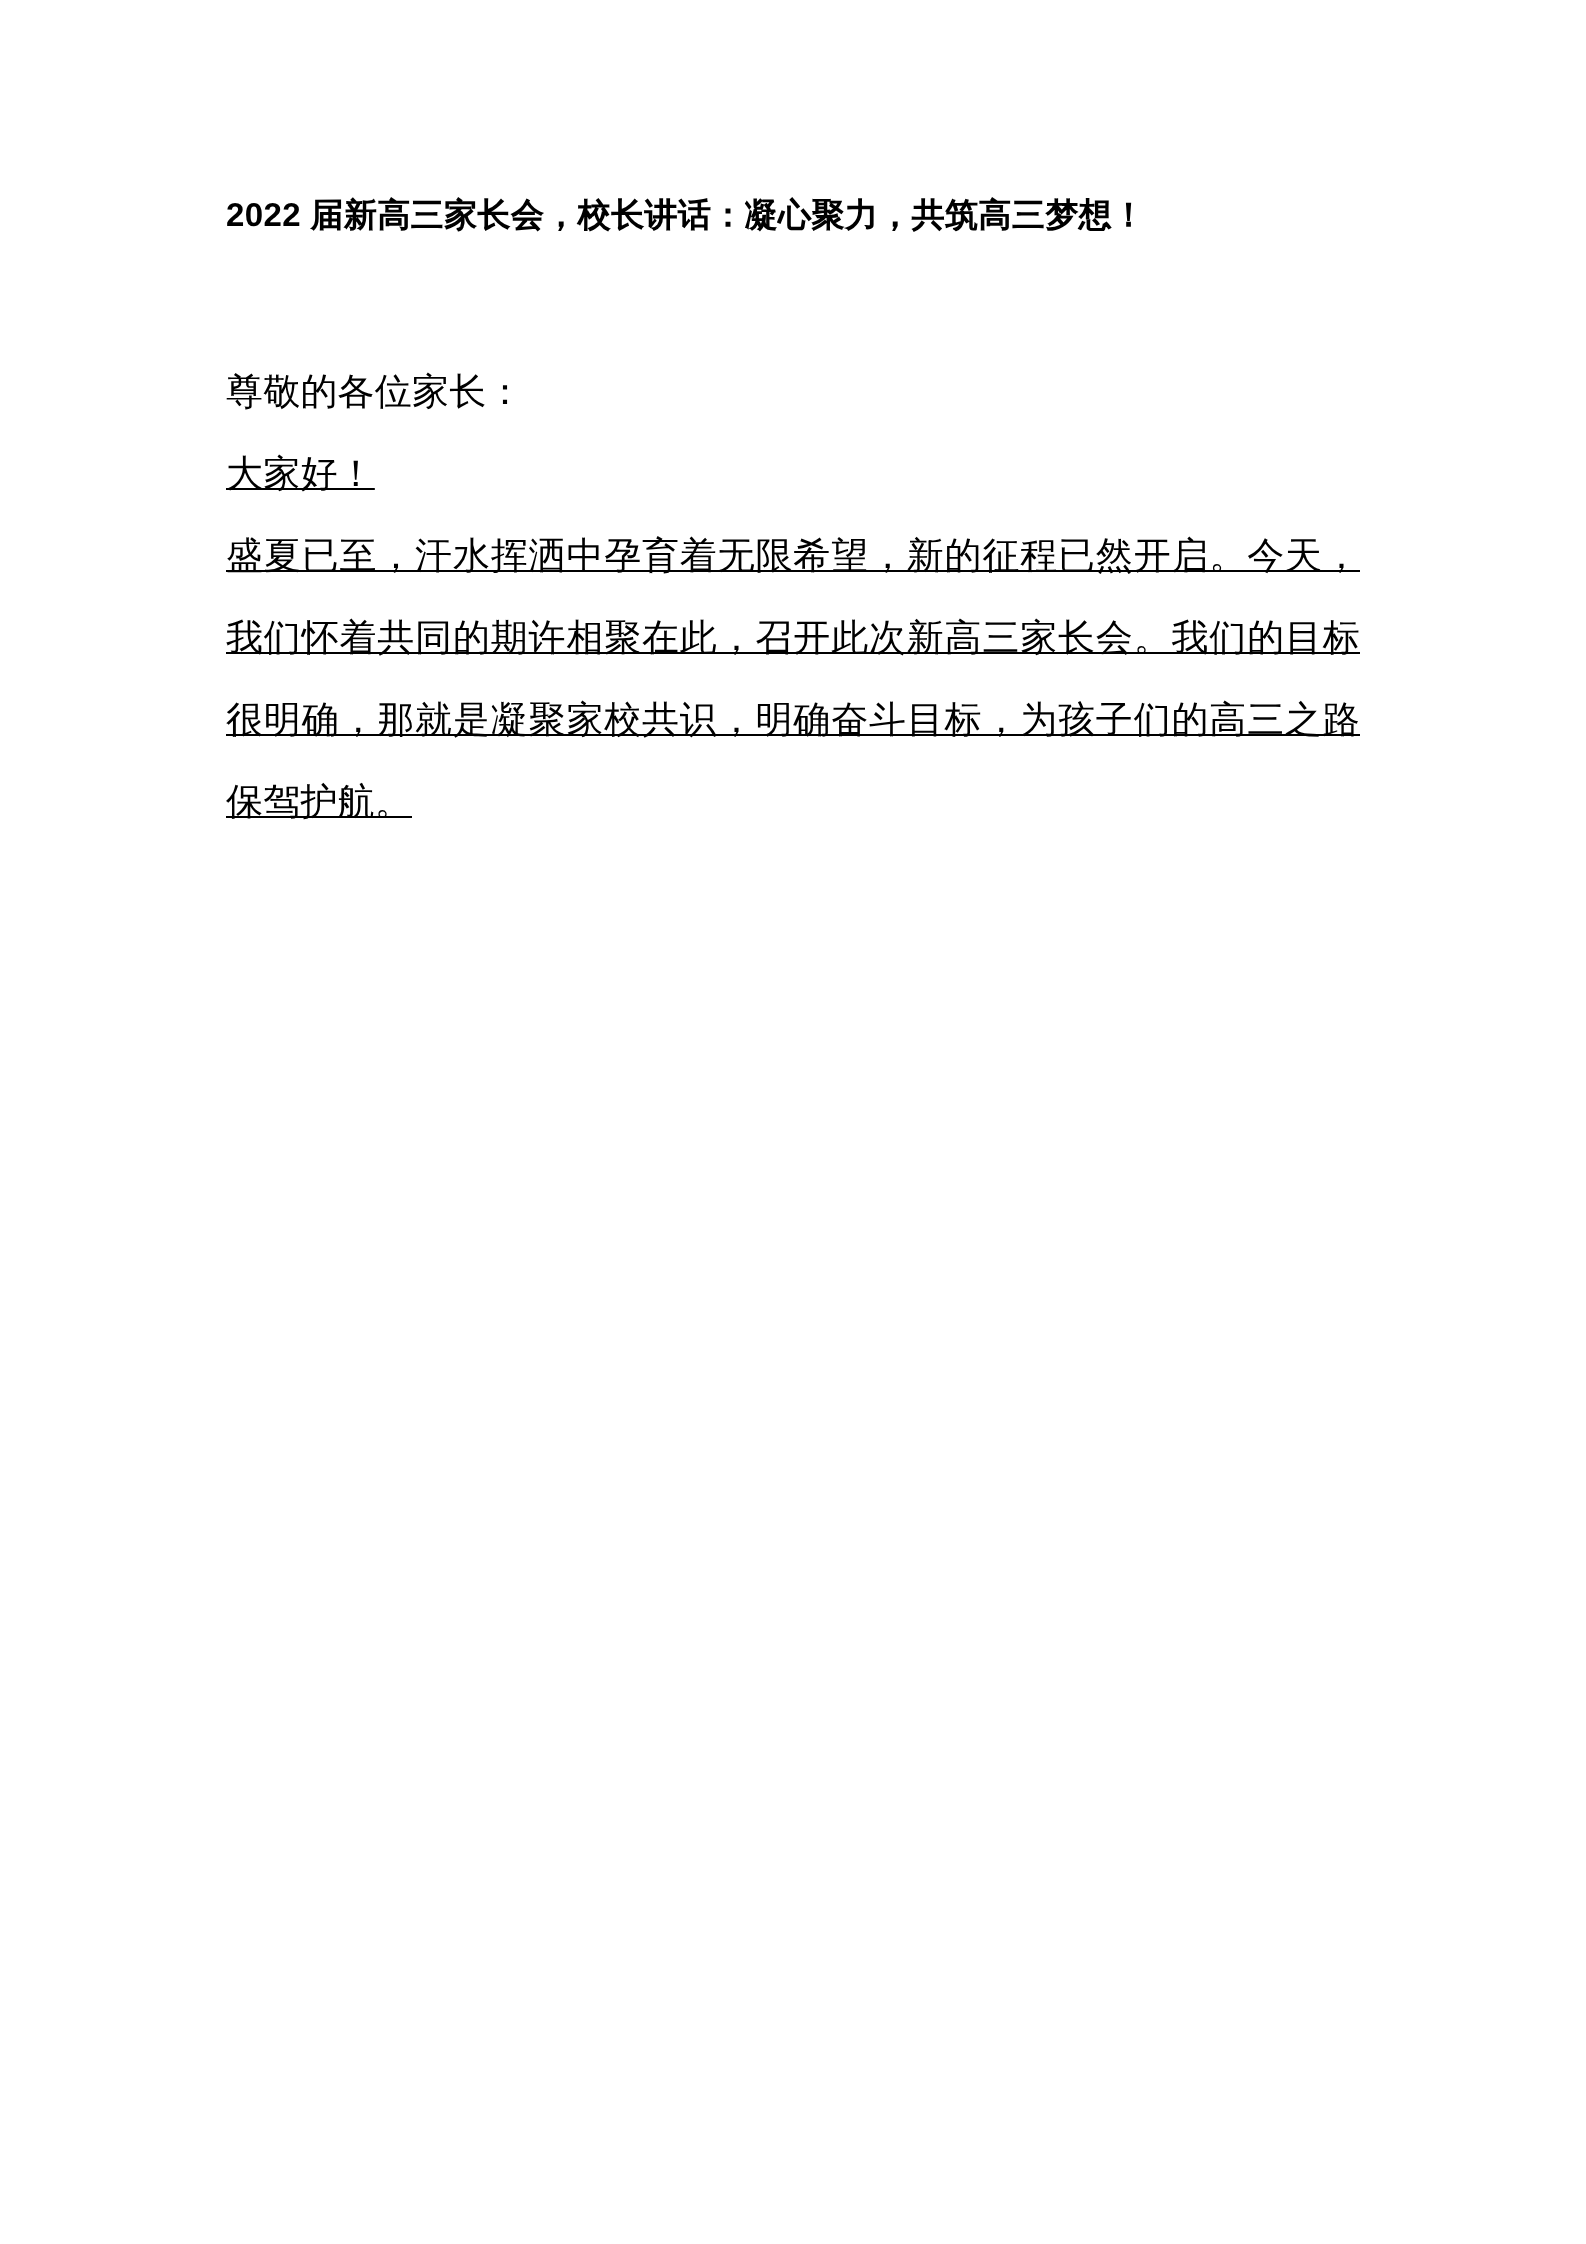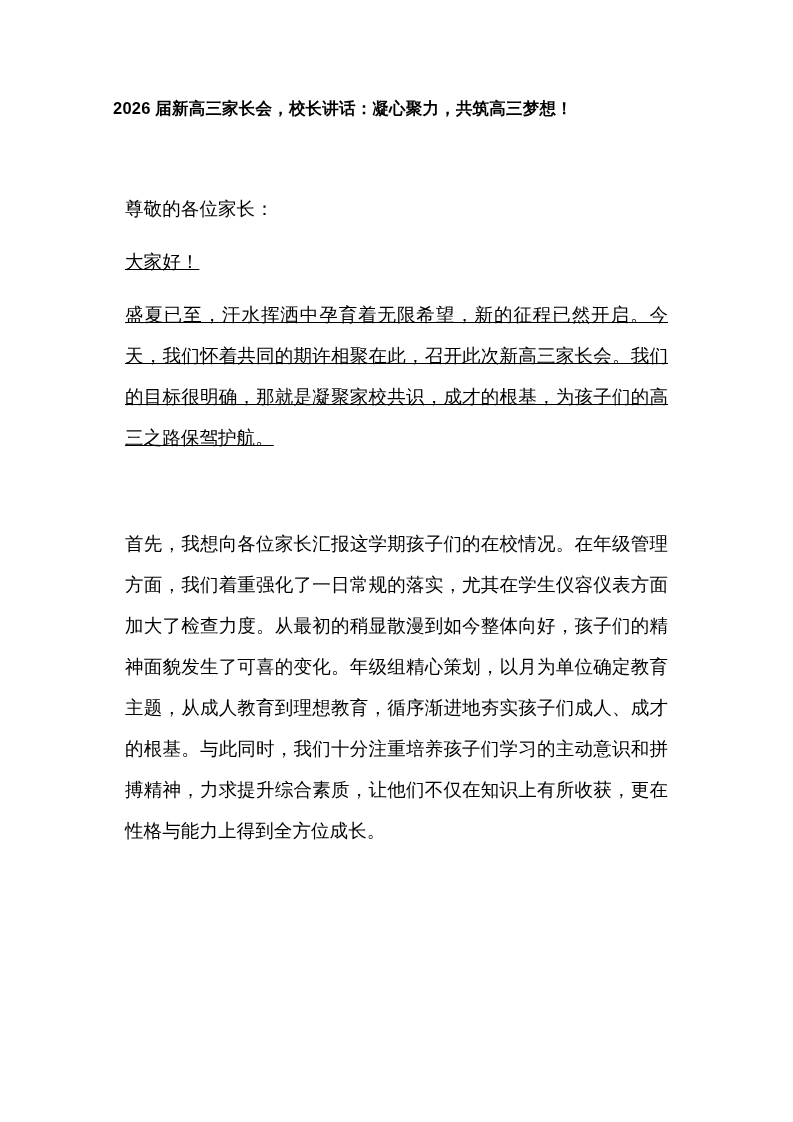--- a/index.html
+++ b/index.html
@@ -37,48 +37,47 @@
     white-space: nowrap;
   }
   .gap-after-title {
     height: 56px;
   }
   .para {
     font-size: 18.5px;
     line-height: 41px;
     text-align: justify;
     text-justify: inter-ideograph;
-    margin: 12px;
+    margin: 0;
     letter-spacing: 0.1px;
   }
   .para + .para {
     margin-top: 0;
     text-decoration: underline;
   }
   .blank-line {
     height: 41px;
   }
 </style>
 </head>
 <body>
 
 <div class="page">
   <div class="content">
 
-    <div class="doc-title">2026 届新高三家长会，校长讲话：凝心聚力，共筑高三梦想！</div>
+    <div class="doc-title">2022 届新高三家长会，校长讲话：凝心聚力，共筑高三梦想！</div>
 
     <div class="gap-after-title"></div>
 
     <p class="para">尊敬的各位家长：</p>
 
     <p class="para">大家好！</p>
 
-    <p class="para">盛夏已至，汗水挥洒中孕育着无限希望，新的征程已然开启。今天，我们怀着共同的期许相聚在此，召开此次新高三家长会。我们的目标很明确，那就是凝聚家校共识，成才的根基，为孩子们的高三之路保驾护航。</p>
+    <p class="para">盛夏已至，汗水挥洒中孕育着无限希望，新的征程已然开启。今天，我们怀着共同的期许相聚在此，召开此次新高三家长会。我们的目标很明确，那就是凝聚家校共识，明确奋斗目标，为孩子们的高三之路保驾护航。</p>
 
     <div class="blank-line"></div>
 
-    <p class="para">首先，我想向各位家长汇报这学期孩子们的在校情况。在年级管理方面，我们着重强化了一日常规的落实，尤其在学生仪容仪表方面加大了检查力度。从最初的稍显散漫到如今整体向好，孩子们的精神面貌发生了可喜的变化。年级组精心策划，以月为单位确定教育主题，从成人教育到理想教育，循序渐进地夯实孩子们成人、成才的根基。与此同时，我们十分注重培养孩子们学习的主动意识和拼搏精神，力求提升综合素质，让他们不仅在知识上有所收获，更在性格与能力上得到全方位成长。</p>
 
     <div class="blank-line"></div>
 
 
   </div>
 </div>
 
 </body></html>

